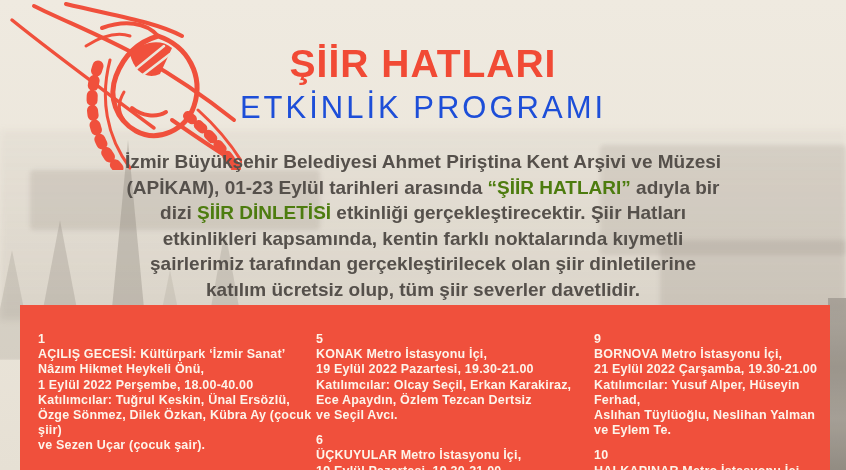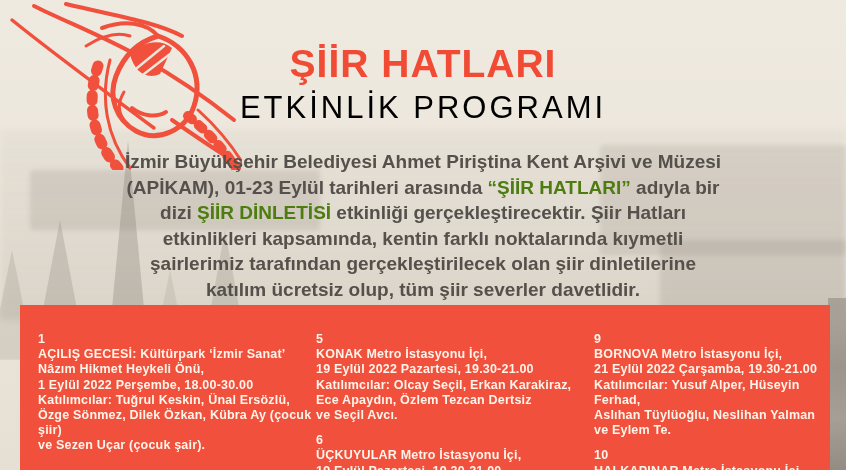--- a/index.html
+++ b/index.html
@@ -15,21 +15,21 @@
   .ruin{position:absolute;background:rgba(138,131,121,.20);filter:blur(2px);border-radius:4px;}
   .stone-strip{position:absolute;right:0;top:298px;width:18px;bottom:0;
     background:linear-gradient(180deg,#a39d94,#8e887f 40%,#9a948b 70%,#847e75);opacity:.85;filter:blur(.5px);}
   .haze{position:absolute;left:0;right:0;top:130px;height:190px;
     background:linear-gradient(180deg,rgba(160,153,143,.08),rgba(150,143,133,.18));filter:blur(3px);}
   
   .train{position:absolute;left:6px;top:2px;}
   
   .titles{position:absolute;left:0;right:0;top:44px;text-align:center;}
   .title{font-size:39px;font-weight:800;letter-spacing:1px;color:#f14a35;line-height:1.0;}
-  .subtitle{font-size:31px;font-weight:400;letter-spacing:3px;color:#000000;margin-top:7px;}
+  .subtitle{font-size:31px;font-weight:400;letter-spacing:3px;color:#1d4ed8;margin-top:7px;}
   
   .intro{position:absolute;left:123px;top:149px;width:600px;text-align:center;
     font-size:19px;line-height:25.5px;color:#55504b;font-weight:700;}
   .intro .em{color:#4d7c0f;font-weight:700;}
   
   .panel{position:absolute;left:20px;top:305px;width:810px;height:200px;
     background:#f0503c;color:#fdf4ea;}
   .cols{display:flex;padding:27px 0 0 18px;}
   .col{width:278px;flex:0 0 278px;}
   .col:nth-child(3){width:auto;flex:1;}
@@ -87,21 +87,21 @@
 
 <div class="intro"><span>İzmir Büyükşehir Belediyesi Ahmet Piriştina Kent Arşivi ve Müzesi (APİKAM), 01-23 Eylül tarihleri arasında </span><span class="em">“ŞİİR HATLARI”</span><span> adıyla bir dizi </span><span class="em">ŞİİR DİNLETİSİ</span><span> etkinliği gerçekleştirecektir. Şiir Hatları etkinlikleri kapsamında, kentin farklı noktalarında kıymetli şairlerimiz tarafından gerçekleştirilecek olan şiir dinletilerine katılım ücretsiz olup, tüm şiir severler davetlidir.</span></div>
 
 <div class="panel">
   <div class="cols">
       <div class="col">
         <div class="event">
           <div class="evnum">1</div>
           <div class="evline">AÇILIŞ GECESİ: Kültürpark ‘İzmir Sanat’</div>
           <div class="evline">Nâzım Hikmet Heykeli Önü,</div>
-          <div class="evline">1 Eylül 2022 Perşembe, 18.00-30.00</div>
+          <div class="evline">1 Eylül 2022 Perşembe, 18.00-40.00</div>
           <div class="evline">Katılımcılar: Tuğrul Keskin, Ünal Ersözlü,</div>
           <div class="evline">Özge Sönmez, Dilek Özkan, Kübra Ay (çocuk şiir)</div>
           <div class="evline">ve Sezen Uçar (çocuk şair).</div>
         </div>
       </div>
       <div class="col">
         <div class="event">
           <div class="evnum">5</div>
           <div class="evline">KONAK Metro İstasyonu İçi,</div>
           <div class="evline">19 Eylül 2022 Pazartesi, 19.30-21.00</div>

